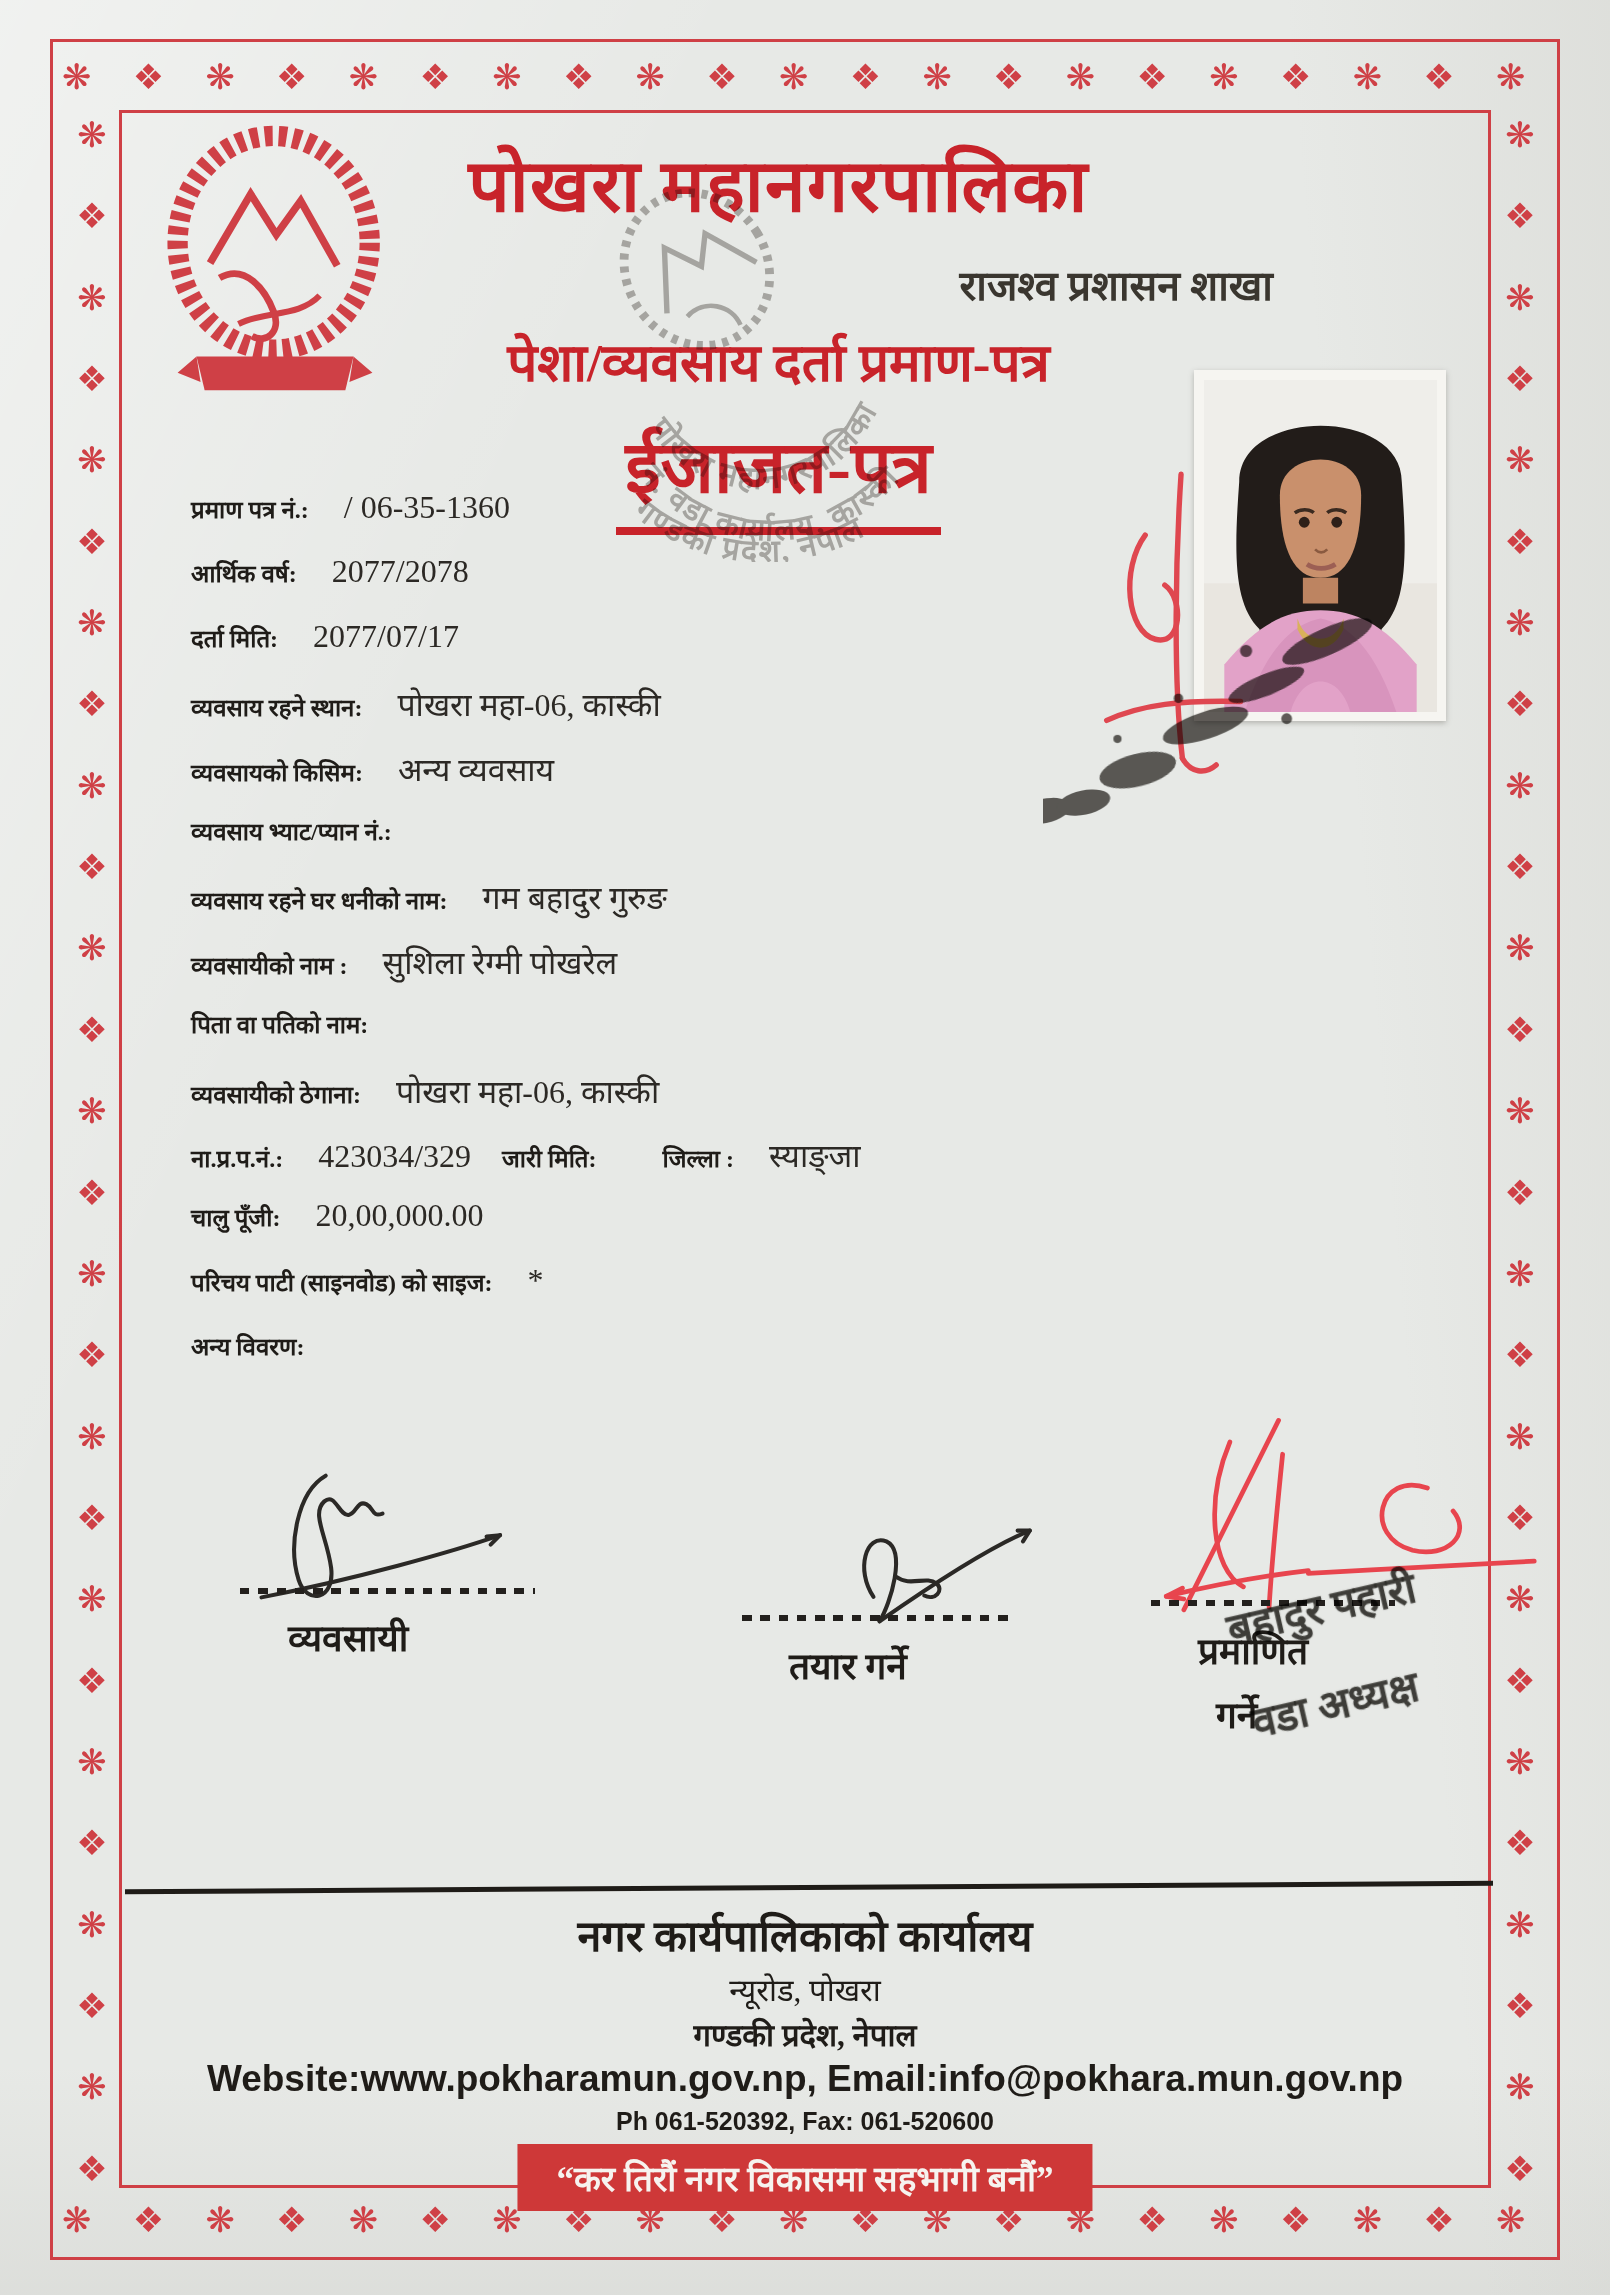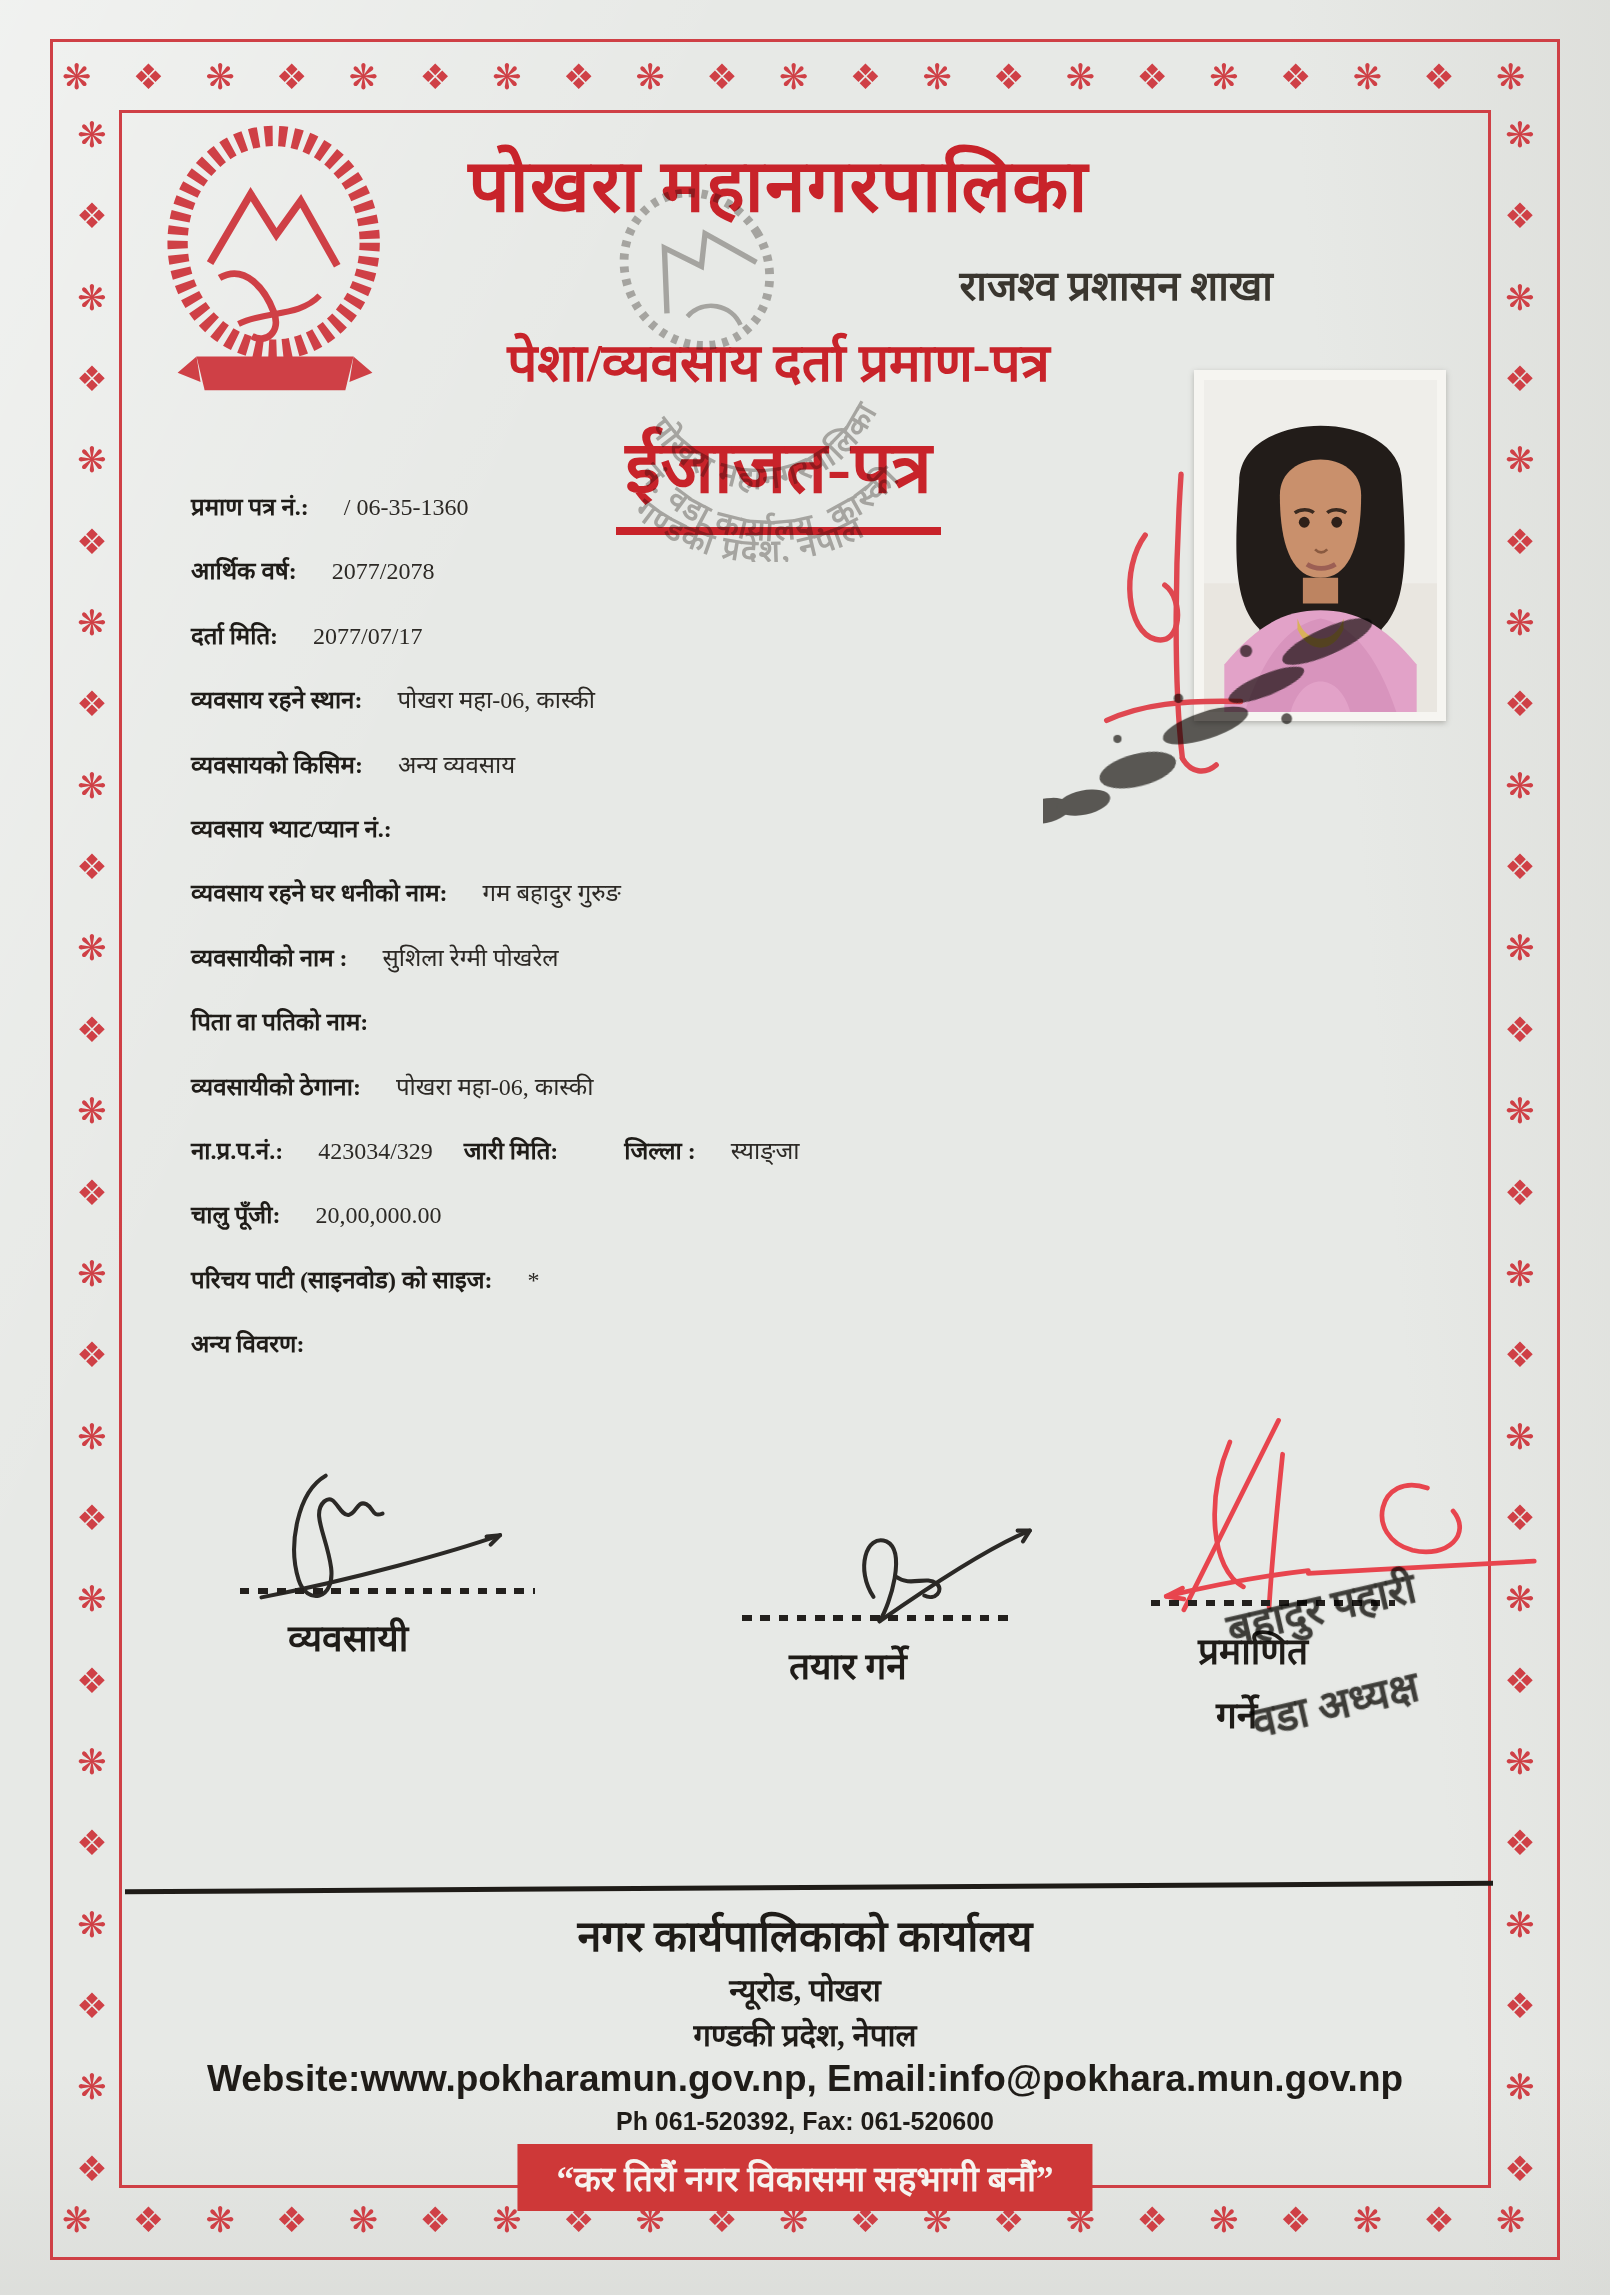--- a/index.html
+++ b/index.html
@@ -41,37 +41,37 @@
   .photo{position:absolute;left:1194px;top:370px;width:252px;height:351px;background:#f6f5f1;
      box-shadow:0 2px 5.4px rgba(80,78,70,.35);padding:9.5px;box-sizing:border-box;}
   .photo svg{width:100%;height:100%;display:block;}
   .red-sig-photo{position:absolute;left:1081px;top:455px;width:169px;height:332px;}
   .ink-smudge{position:absolute;left:1043px;top:610px;width:379px;height:224px;mix-blend-mode:multiply;}
 
   
   #fields{position:absolute;left:191px;top:489px;width:1016px;}
   .row{white-space:nowrap;margin-bottom:22.4px;height:42px;}
   .field-label{font-weight:700;font-size:24px;color:#1f1c18;margin-right:35px;}
-  .field-value{font-size:24px;color:#2c2925;margin-right:31px;}
+  .field-value{font-size:32px;color:#2c2925;margin-right:31px;}
 
   
   .dotline{position:absolute;height:6.1px;
     background:repeating-linear-gradient(90deg,#23201d 0 9.5px,rgba(0,0,0,0) 9.5px 18.3px);}
   .sig-label{position:absolute;font-weight:700;font-size:37px;color:#1f1c18;white-space:nowrap;}
   .sig-svg{position:absolute;}
   .stamp-text{position:absolute;font-weight:700;color:rgba(48,46,42,.82);white-space:nowrap;
     text-shadow:0 0 1.4px rgba(48,46,42,.45);mix-blend-mode:multiply;}
   .st1{left:1225px;top:1578px;font-size:42px;transform:rotate(-13deg);}
   .st2{left:1250px;top:1674px;font-size:42px;transform:rotate(-13deg);}
 
   
   .f-rule{position:absolute;left:125px;top:1885px;width:1368px;height:4.7px;background:#1f1c18;transform:rotate(-.35deg);}
   .f-center{position:absolute;left:119px;right:119px;text-align:center;white-space:nowrap;color:#1f1c18;}
   .f-office{top:1905px;font-size:43px;font-weight:700;}
-  .f-addr1{top:1968px;font-size:31px;font-weight:700;}
+  .f-addr1{top:1968px;font-size:31px;font-weight:400;}
   .f-addr2{top:2013px;font-size:31px;font-weight:700;}
   .f-web{top:2058px;font-size:37px;font-weight:700;font-family:"Liberation Sans","DejaVu Sans",sans-serif;}
   .f-phone{top:2107px;font-size:25px;font-weight:700;font-family:"Liberation Sans","DejaVu Sans",sans-serif;}
   .slogan-banner{position:absolute;top:2144px;left:50%;transform:translateX(-50%);
     background:#ce3838;color:#f6f3ef;font-size:35px;font-weight:700;padding:10.2px 39px;white-space:nowrap;}
 </style>
 </head>
 <body>
 
 <div id="page">

